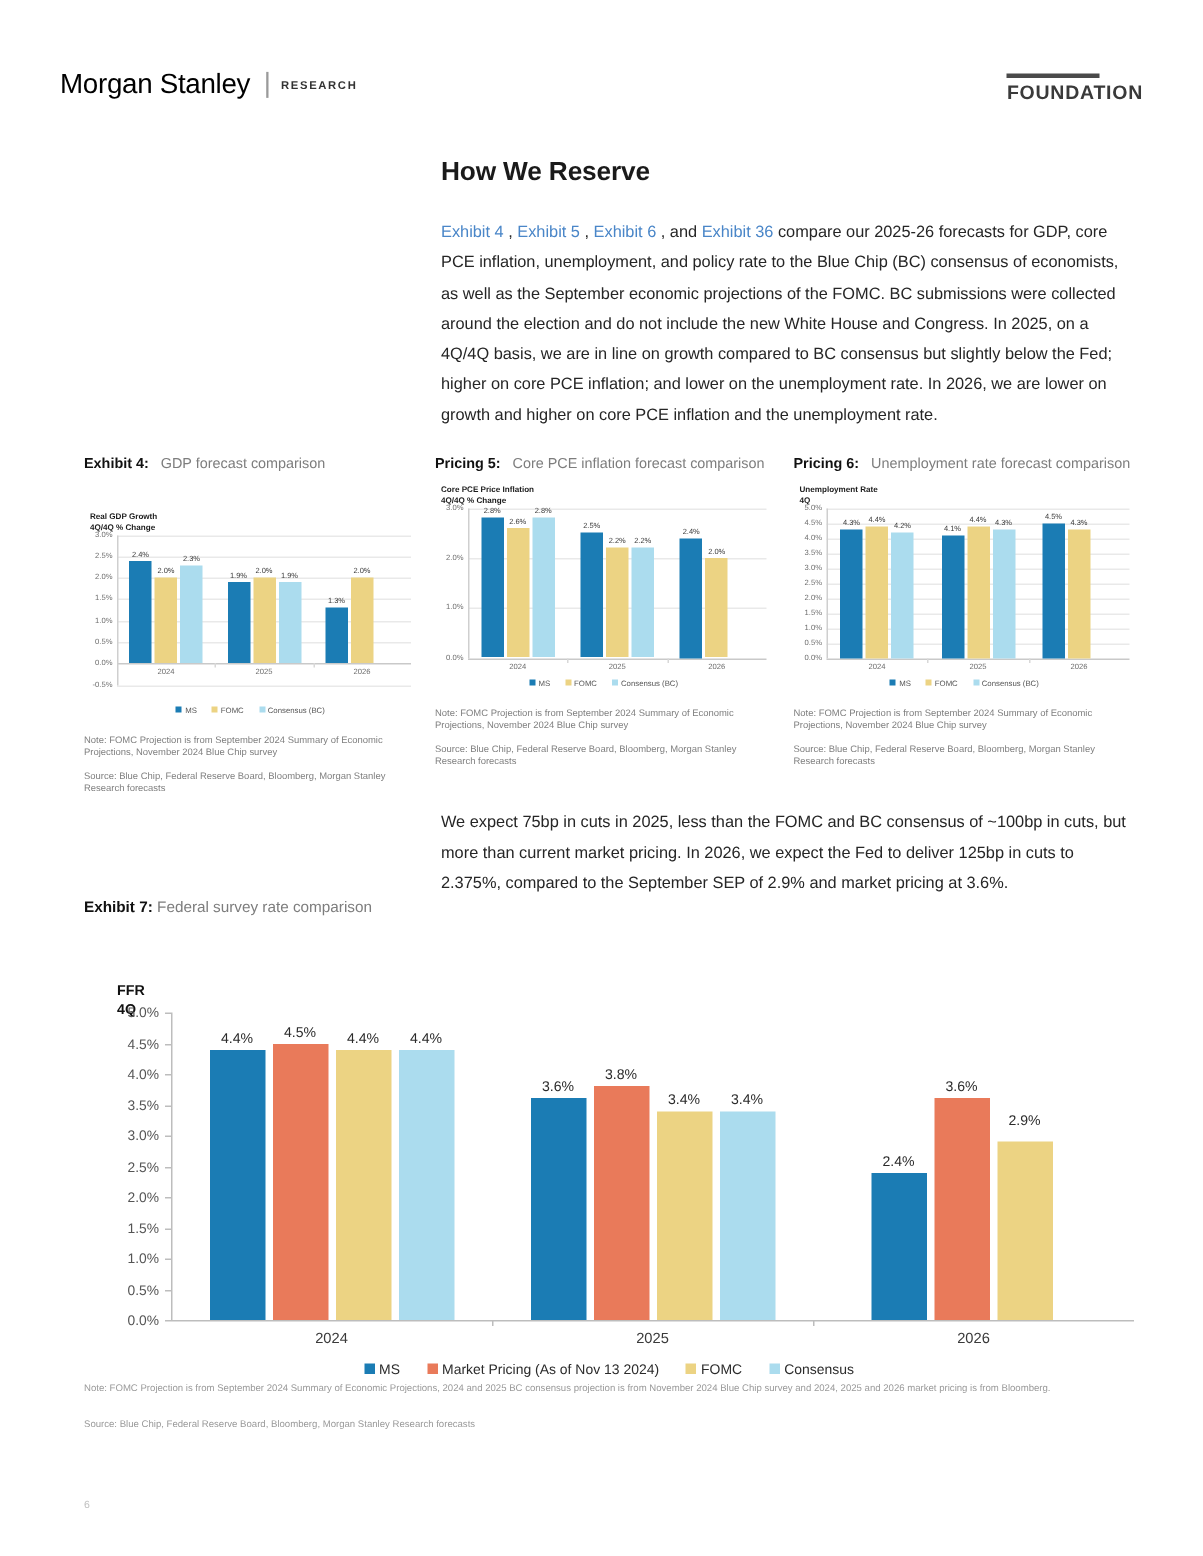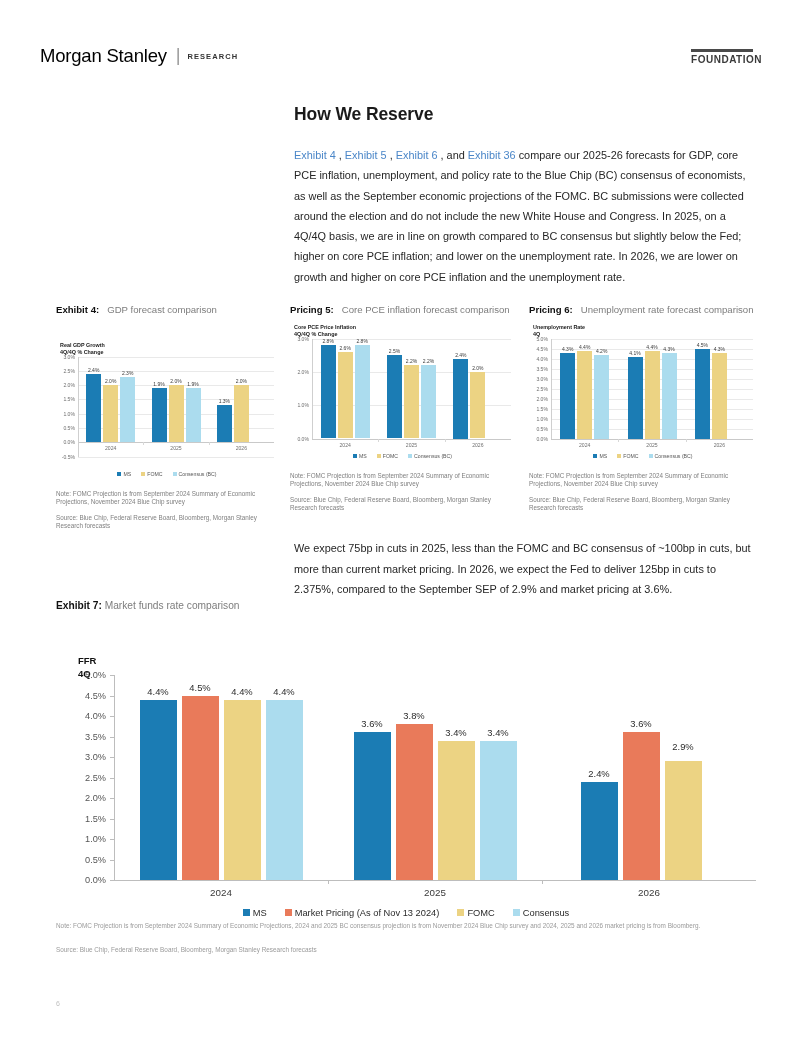--- a/index.html
+++ b/index.html
@@ -28,21 +28,21 @@
   .ms-logo .bar { display:inline-block; color:#9a9a9a; font-weight:300; margin:0 7px 0 9px; position:relative; top:-1px;}
   .ms-logo .research {
     font-size:7.5px; font-weight:700; letter-spacing:1.1px; color:#333;
     position:relative; top:-3px;
   }
   .foundation-badge {
     position:absolute; right:40px; top:49px;
     text-align:center;
   }
   .foundation-badge .rule { width:62px; height:2.5px; background:#4a4a4a; margin-bottom:2px;}
-  .foundation-badge .txt { font-size:10px; font-weight:700; letter-spacing:0.5px; color:#3a3a3a; }
+  .foundation-badge .txt { font-size:13px; font-weight:700; letter-spacing:0.5px; color:#3a3a3a; }
 
   
   .section-title {
     position:absolute; left:294px; top:104px;
     font-size:17.5px; font-weight:700; color:#1a1a1a; letter-spacing:-0.1px;
   }
   .body-col {
     position:absolute; left:294px; top:145px; width:455px;
     font-size:10.9px; line-height:20.3px; color:#262626; text-align:left;
   }
@@ -303,21 +303,21 @@
           <div class="legend-sm" style="top: 114px; left: 0px;"><span class="item"><i style="background: rgb(27, 124, 180);"></i><span>MS</span></span><span class="item"><i style="background: rgb(236, 211, 131);"></i><span>FOMC</span></span><span class="item"><i style="background: rgb(171, 220, 238);"></i><span>Consensus (BC)</span></span></div>
         </div>
         <div class="note">Note: FOMC Projection is from September 2024 Summary of Economic Projections, November 2024 Blue Chip survey</div>
         <div class="source">Source: Blue Chip, Federal Reserve Board, Bloomberg, Morgan Stanley Research forecasts</div>
       </div>
     </div>
 
   <div class="exh7">
     <div class="exh7-head">
       <span class="num">Exhibit 7:</span>
-      <span class="ttl">Market funds rate comparison</span>
+      <span class="ttl">Federal survey rate comparison</span>
     </div>
     <div class="bigchart" id="bigchart">
       <div class="exh7-axis-title">FFR
 4Q</div>
     <div class="ylab" style="top: 247px; right: 650px;">0.0%</div>
         <div class="tickmark" style="left: 54px; top: 247px;"></div>
         <div class="ylab" style="top: 226.5px; right: 650px;">0.5%</div>
         <div class="tickmark" style="left: 54px; top: 226.5px;"></div>
         <div class="ylab" style="top: 206px; right: 650px;">1.0%</div>
         <div class="tickmark" style="left: 54px; top: 206px;"></div>

